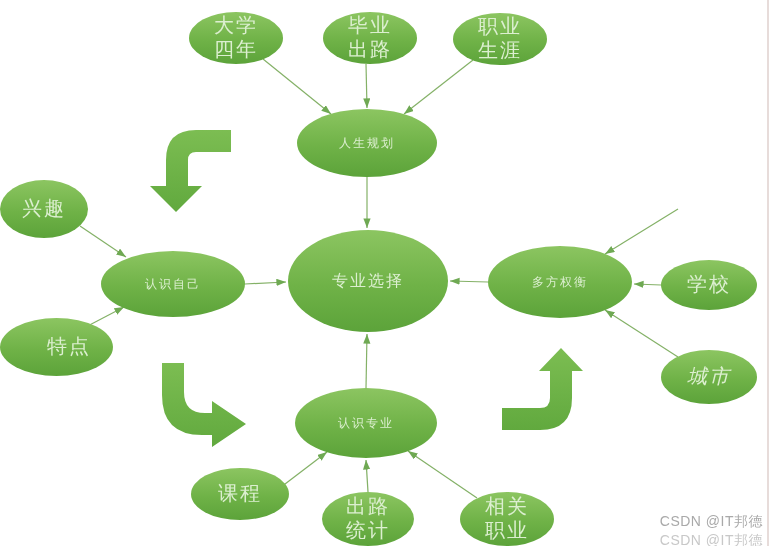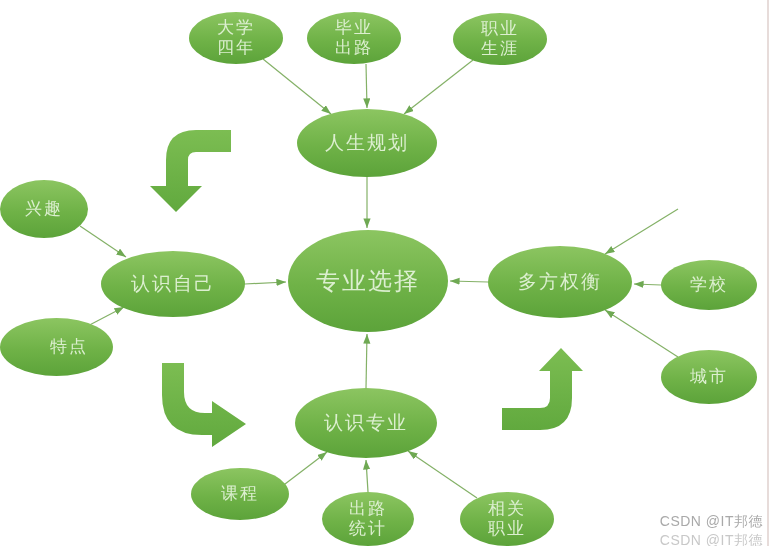--- a/index.html
+++ b/index.html
@@ -8,23 +8,23 @@
     overflow:hidden;font-family:"Liberation Sans",sans-serif;
   }
   .connector-layer{position:absolute;left:0;top:0;width:774px;height:546px;}
   .node{
     position:absolute;border-radius:50%;
     background:linear-gradient(180deg,#8cc561 0%,#6fb247 55%,#5ca33a 100%);
     display:flex;align-items:center;justify-content:center;
     color:#dcefd0;text-align:center;letter-spacing:2px;
   }
   .nlabel{white-space:pre-line;line-height:1.18;}
-  .n-sm{font-size:17px;}
-  .n-mid{font-size:19px;}
-  .n-big{font-size:24px;}
+  .n-sm{font-size:20px;}
+  .n-mid{font-size:12px;}
+  .n-big{font-size:16px;}
   .page-edge-line{position:absolute;top:0;width:2px;height:546px;background:#e7dcda;}
   .watermark{position:absolute;text-align:right;font-size:14px;line-height:19px;letter-spacing:0.5px;}
   .wm1{color:#a9a9a9;}
   .wm2{color:#c8c8c8;}
 </style>
 </head>
 <body>
 
 <div class="canvas">
 
@@ -59,21 +59,21 @@
 
     <path fill="url(#ag)" d="M 231,130 L 196,130 Q 166,130 166,160 L 166,186 L 150,186 L 176,212 L 202,186 L 188,186 L 188,160 Q 188,152 196,152 L 231,152 Z"></path>
     <path fill="url(#ag)" d="M 162,363 L 162,395 Q 162,435 202,435 L 212,435 L 212,447 L 246,424 L 212,401 L 212,413 L 205,413 Q 184,413 184,392 L 184,363 Z"></path>
     <path fill="url(#ag)" d="M 502,430 L 540,430 Q 572,430 572,398 L 572,371 L 583,371 L 561,348 L 539,371 L 550,371 L 550,398 Q 550,408 540,408 L 502,408 Z"></path>
   </svg>
 
   <div class="node n-sm" style="left:189px;top:12px;width:94px;height:52px;">
       <span class="nlabel">大学
 四年</span>
     </div>
-  <div class="node n-sm" style="left:307px;top:12px;width:94px;height:52px;">
+  <div class="node n-sm" style="left:323px;top:12px;width:94px;height:52px;">
       <span class="nlabel">毕业
 出路</span>
     </div>
   <div class="node n-sm" style="left:453px;top:13px;width:94px;height:52px;">
       <span class="nlabel">职业
 生涯</span>
     </div>
 
   <div class="node n-mid" style="left:297px;top:109px;width:140px;height:68px;">
       <span class="nlabel">人生规划</span>
@@ -92,21 +92,21 @@
   <div class="node n-sm" style="left:0px;top:318px;width:88px;height:58px;padding-left:25px;">
       <span class="nlabel">特点</span>
     </div>
 
   <div class="node n-mid" style="left:488px;top:246px;width:144px;height:72px;">
       <span class="nlabel">多方权衡</span>
     </div>
   <div class="node n-sm" style="left:661px;top:260px;width:96px;height:50px;">
       <span class="nlabel">学校</span>
     </div>
-  <div class="node n-sm" style="left:661px;top:350px;width:96px;height:54px;">
+  <div class="node n-sm" style="left:661px;top:350px;width:96px;height:54px;font-style:italic;">
       <span class="nlabel">城市</span>
     </div>
 
   <div class="node n-mid" style="left:295px;top:388px;width:142px;height:70px;">
       <span class="nlabel">认识专业</span>
     </div>
   <div class="node n-sm" style="left:191px;top:468px;width:98px;height:52px;">
       <span class="nlabel">课程</span>
     </div>
   <div class="node n-sm" style="left:322px;top:492px;width:92px;height:54px;">

